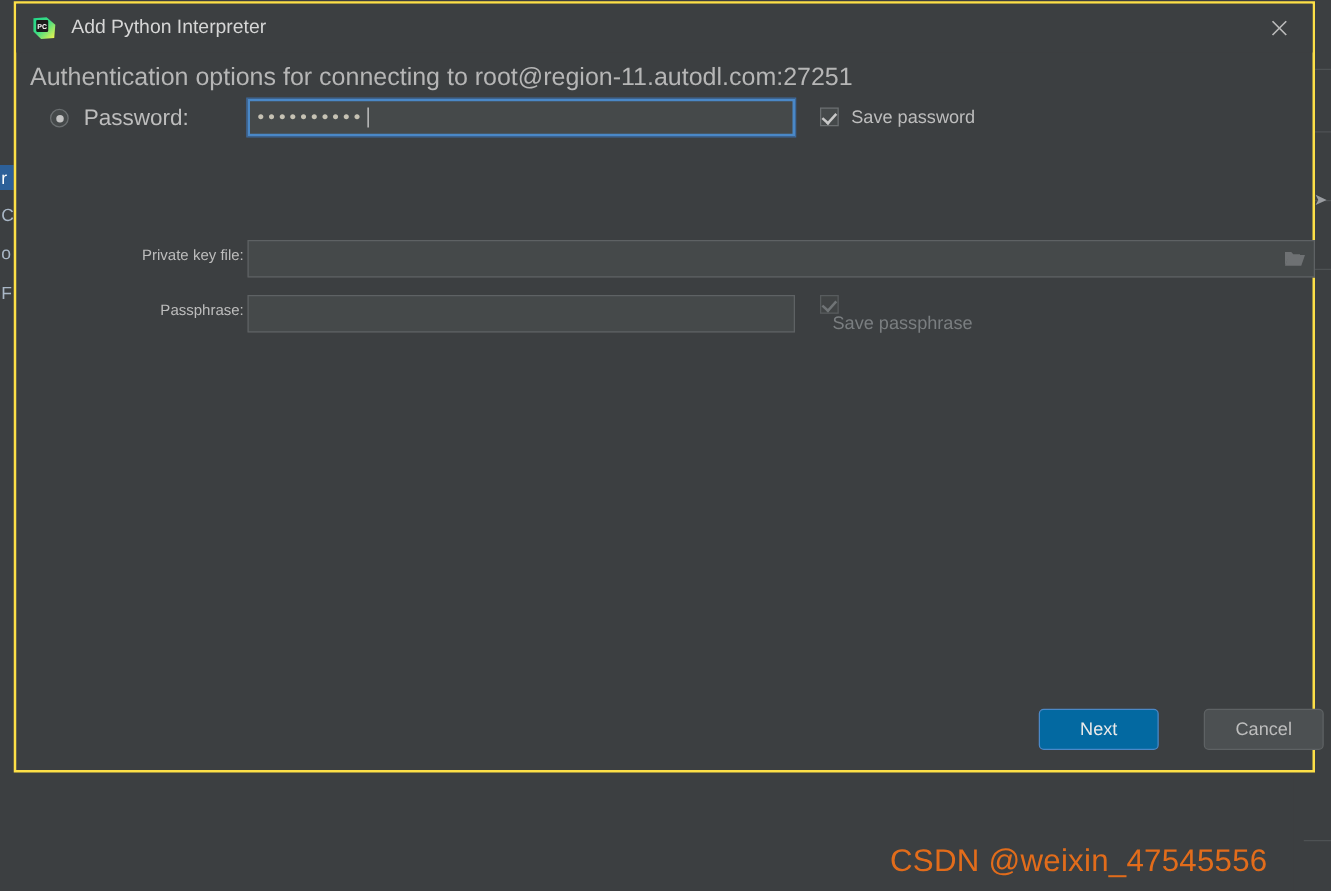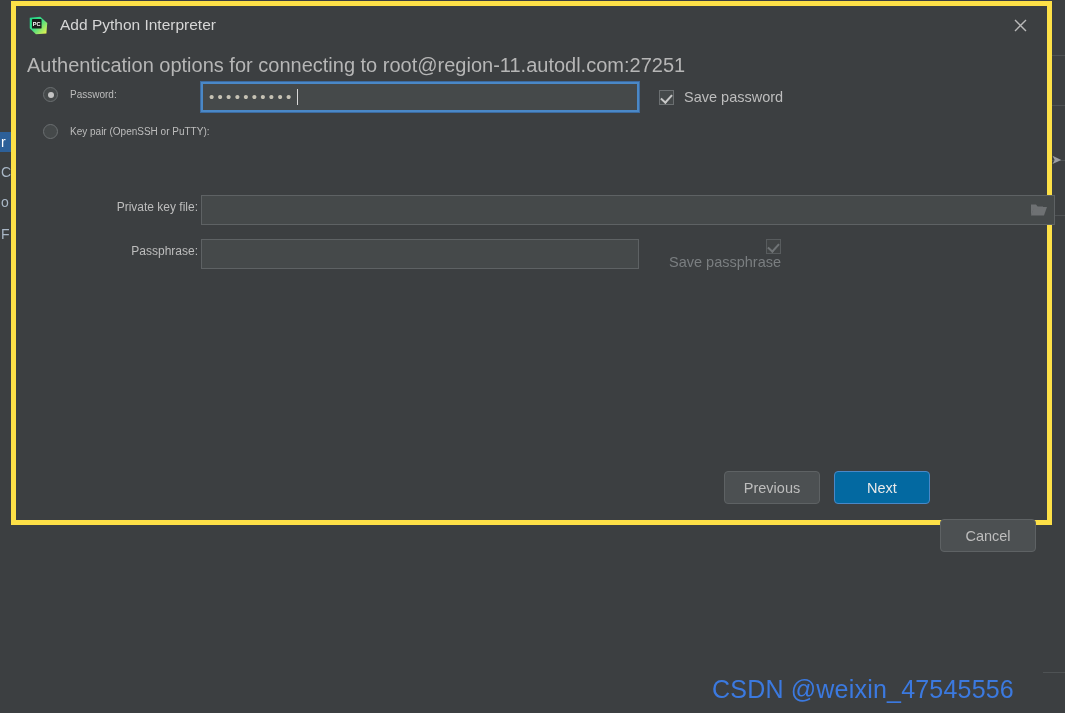--- a/index.html
+++ b/index.html
@@ -71,23 +71,23 @@
     line-height: 16px;
     text-align: right;
   }
 
   
   #dialog {
     position: absolute;
     left: 11px;
     top: 1px;
     width: 1041px;
-    height: 524px;
+    height: 617px;
     background: #3c3f41;
-    border: 5px solid #fde047;
+    border: 2px solid #fde047;
     box-sizing: border-box;
   }
 
   
   #title-bar {
     position: relative;
     height: 39px;
     background: #3c3f41;
   }
   #app-icon {
@@ -159,21 +159,21 @@
     position: absolute;
     left: 3.5px;
     top: 3.5px;
     width: 6px;
     height: 6px;
     border-radius: 50%;
     background: #c4c4c4;
   }
   .radio-label {
     margin-left: 12px;
-    font-size: 10px;
+    font-size: 18px;
     color: #bdbdbd;
     white-space: nowrap;
   }
 
   #row-password { left: 27px; top: 42px; }
   #row-keypair  { left: 27px; top: 79px; }
 
   
   .field-label {
     position: absolute;
@@ -243,21 +243,21 @@
     left: 185px;
     top: 194px;
     width: 438px;
     height: 30px;
   }
 
   
   .checkbox-row {
     position: absolute;
     display: flex;
-    align-items: flex-end;
+    align-items: flex-start;
   }
   .checkbox {
     width: 15px;
     height: 15px;
     border: 1px solid #6b6f71;
     background: #45494a;
     box-sizing: border-box;
     position: relative;
     flex: none;
     cursor: pointer;
@@ -314,29 +314,29 @@
     border: 1px solid #5e6264;
     color: #bdbdbd;
   }
   .btn.primary {
     background: #0369a1;
     border: 1px solid #4a88c7;
     color: #e9e9e9;
   }
   #btn-previous { left: 708px; top: 11px; width: 96px; }
   #btn-next     { left: 818px; top: 11px; width: 96px; }
-  #btn-cancel   { left: 924px; top: 11px; width: 96px; margin-top: 48px; }
+  #btn-cancel   { left: 950px; top: 11px; width: 96px; }
 
   
   #watermark {
     position: absolute;
     left: 712px;
     top: 675px;
     font-size: 25px;
-    color: #3b82f6;
+    color: #f97316;
     opacity: 0.88;
     white-space: nowrap;
     pointer-events: none;
     letter-spacing: 0.2px;
   }
 </style>
 </head>
 <body>
 
 <div id="ide-background">
@@ -404,24 +404,20 @@
     <div class="text-field" id="field-password">
       <span class="password-dots">••••••••••</span>
         <span class="caret"></span>
     </div>
 
     <div class="checkbox-row" id="row-save-password">
       <span class="checkbox checked"></span>
       <span class="checkbox-label">Save password</span>
     </div>
 
-    <div class="radio-row" id="row-keypair">
-      <span class="radio"></span>
-      <span class="radio-label">Key pair (OpenSSH or PuTTY):</span>
-    </div>
 
     <div class="field-label" id="label-private-key">Private key file:</div>
     <div class="text-field" id="field-private-key">
       <span></span>
       <span id="browse-icon">
         <svg width="18" height="14" viewBox="0 0 18 14">
           <path d="M1 12.5 L4 4 L17 4 L14 12.5 Z" fill="#6e7173"></path>
           <path d="M1 12.5 L1 1.5 L6 1.5 L7.6 3.4 L13 3.4 L13 5.5 L4 5.5 Z" fill="#6e7173"></path>
         </svg>
       </span>
@@ -433,20 +429,19 @@
     </div>
 
     <div class="checkbox-row" id="row-save-passphrase">
       <span class="checkbox checked disabled"></span>
       <span class="checkbox-label disabled">Save passphrase</span>
     </div>
 
   </div>
 
   <div id="dialog-footer">
-    <div class="btn secondary" id="btn-previous">Previous</div>
     <div class="btn primary" id="btn-next">Next</div>
     <div class="btn secondary" id="btn-cancel">Cancel</div>
   </div>
 
 </div>
 
 <div id="watermark">CSDN @weixin_47545556</div>
 
 </body></html>

